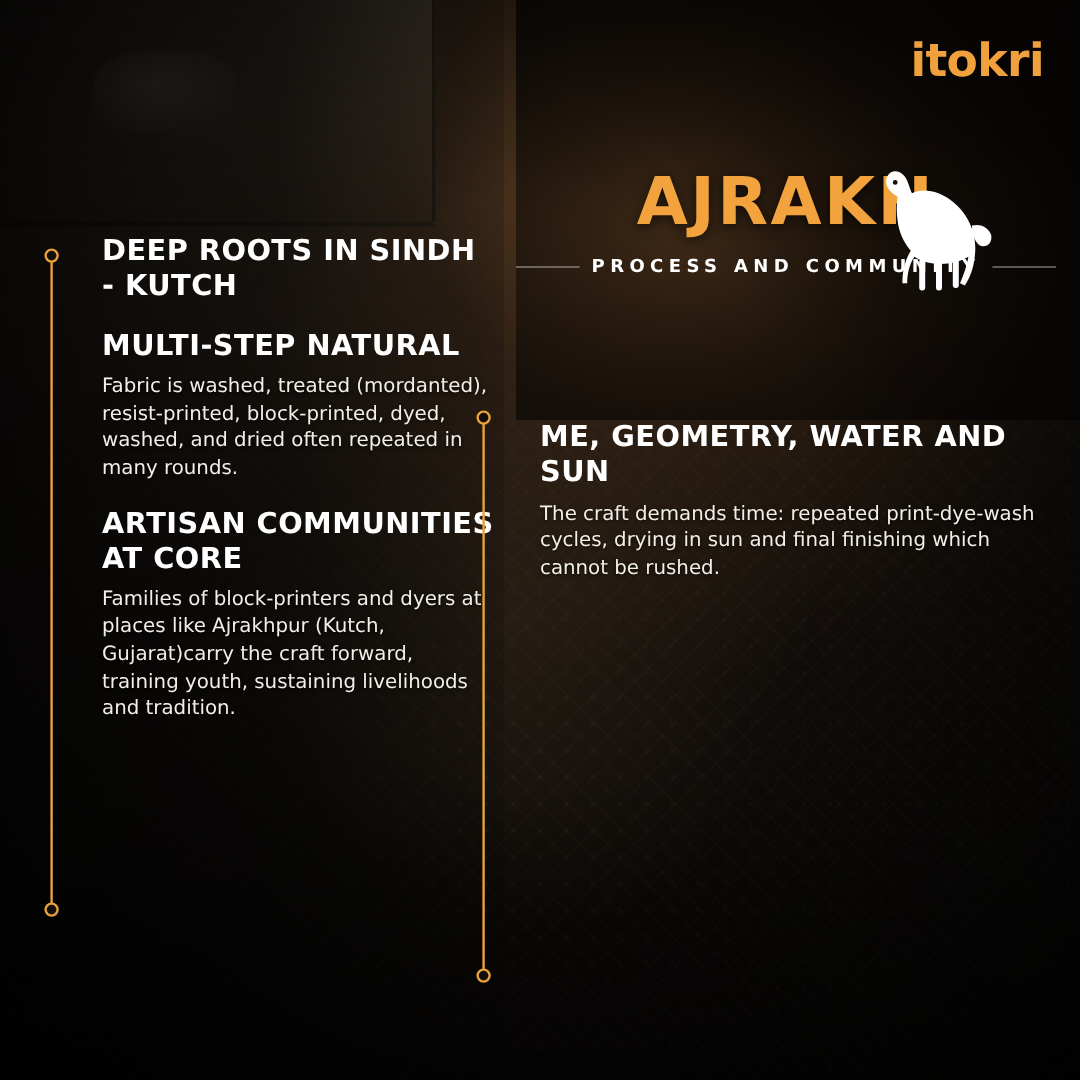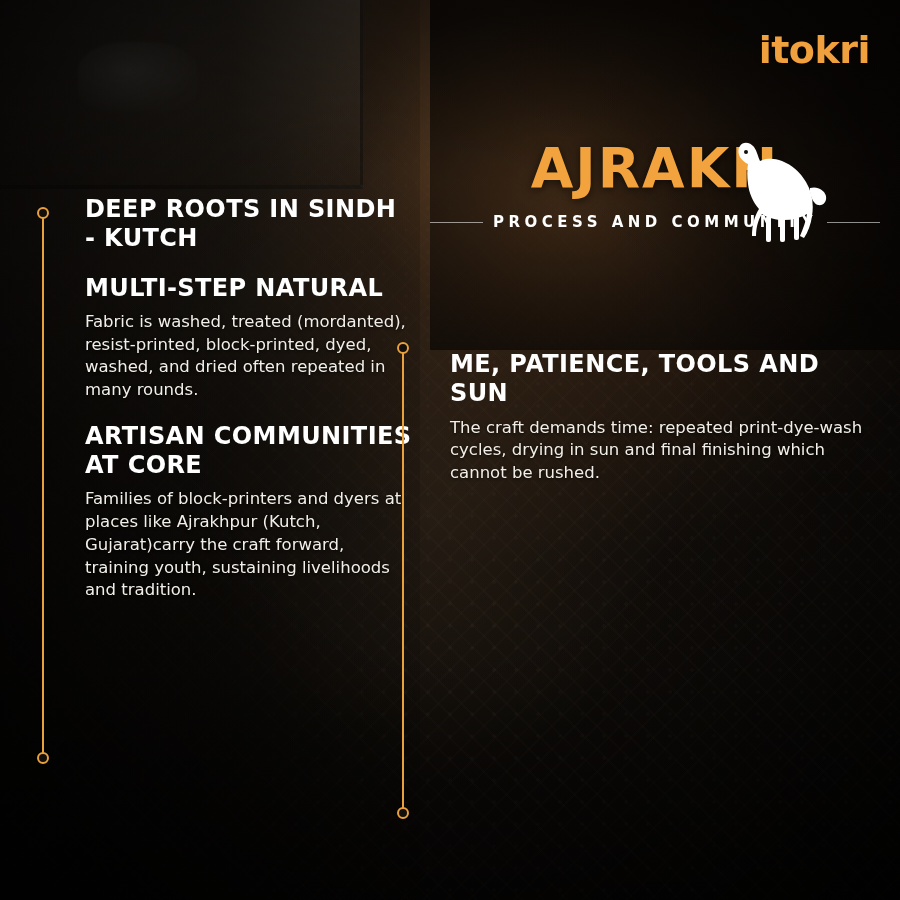--- a/index.html
+++ b/index.html
@@ -243,19 +243,19 @@
 
   <div class="col col-right">
     <div class="timeline"></div>
     <span class="dot top"></span>
     <span class="dot bottom"></span>
 
     <div class="items">
       <div class="item">
       </div>
       <div class="item">
-        <h3>ME, PATIENCE, TOOLS AND SUN</h3>
+        <h3>ME, GEOMETRY, WATER AND SUN</h3>
         <p>The craft demands time: repeated print-dye-wash cycles, drying in sun and final finishing which cannot be rushed.</p>
       </div>
     </div>
   </div>
 
 </div>
 
 </body></html>

